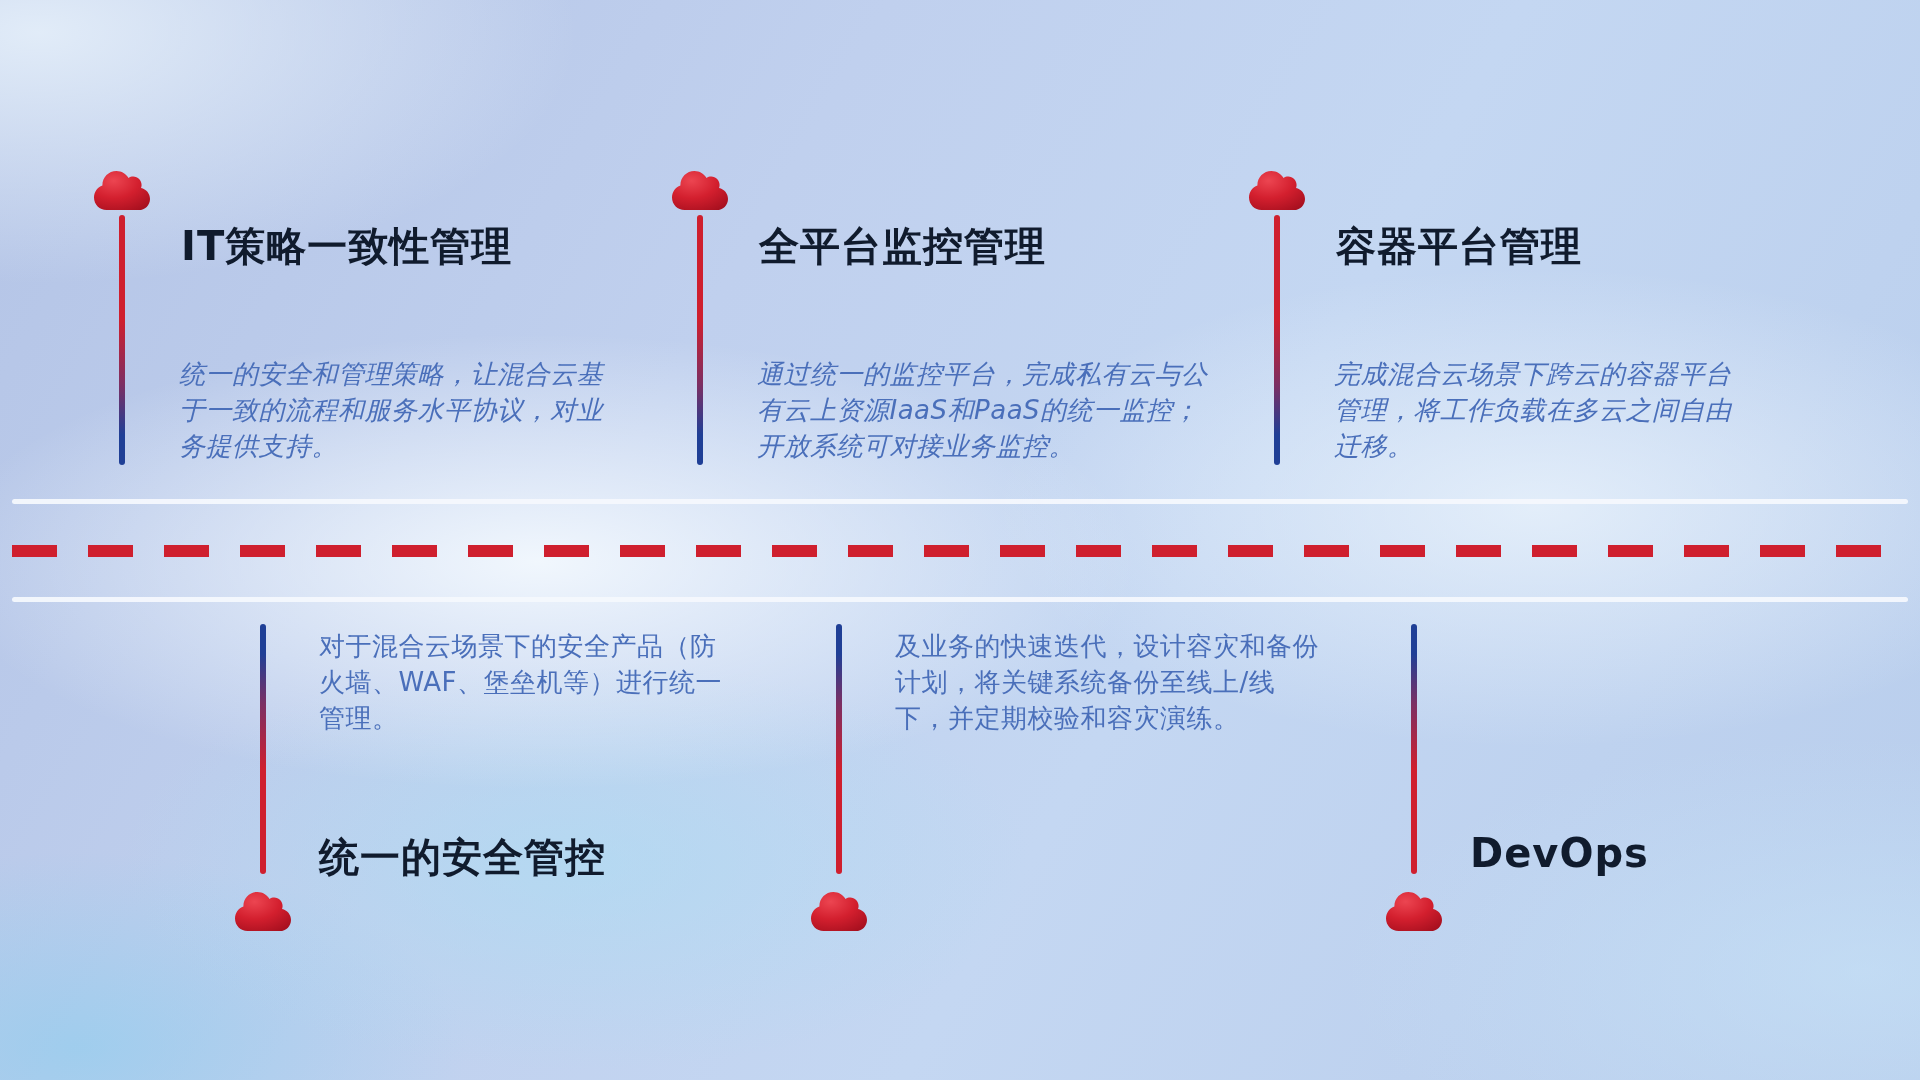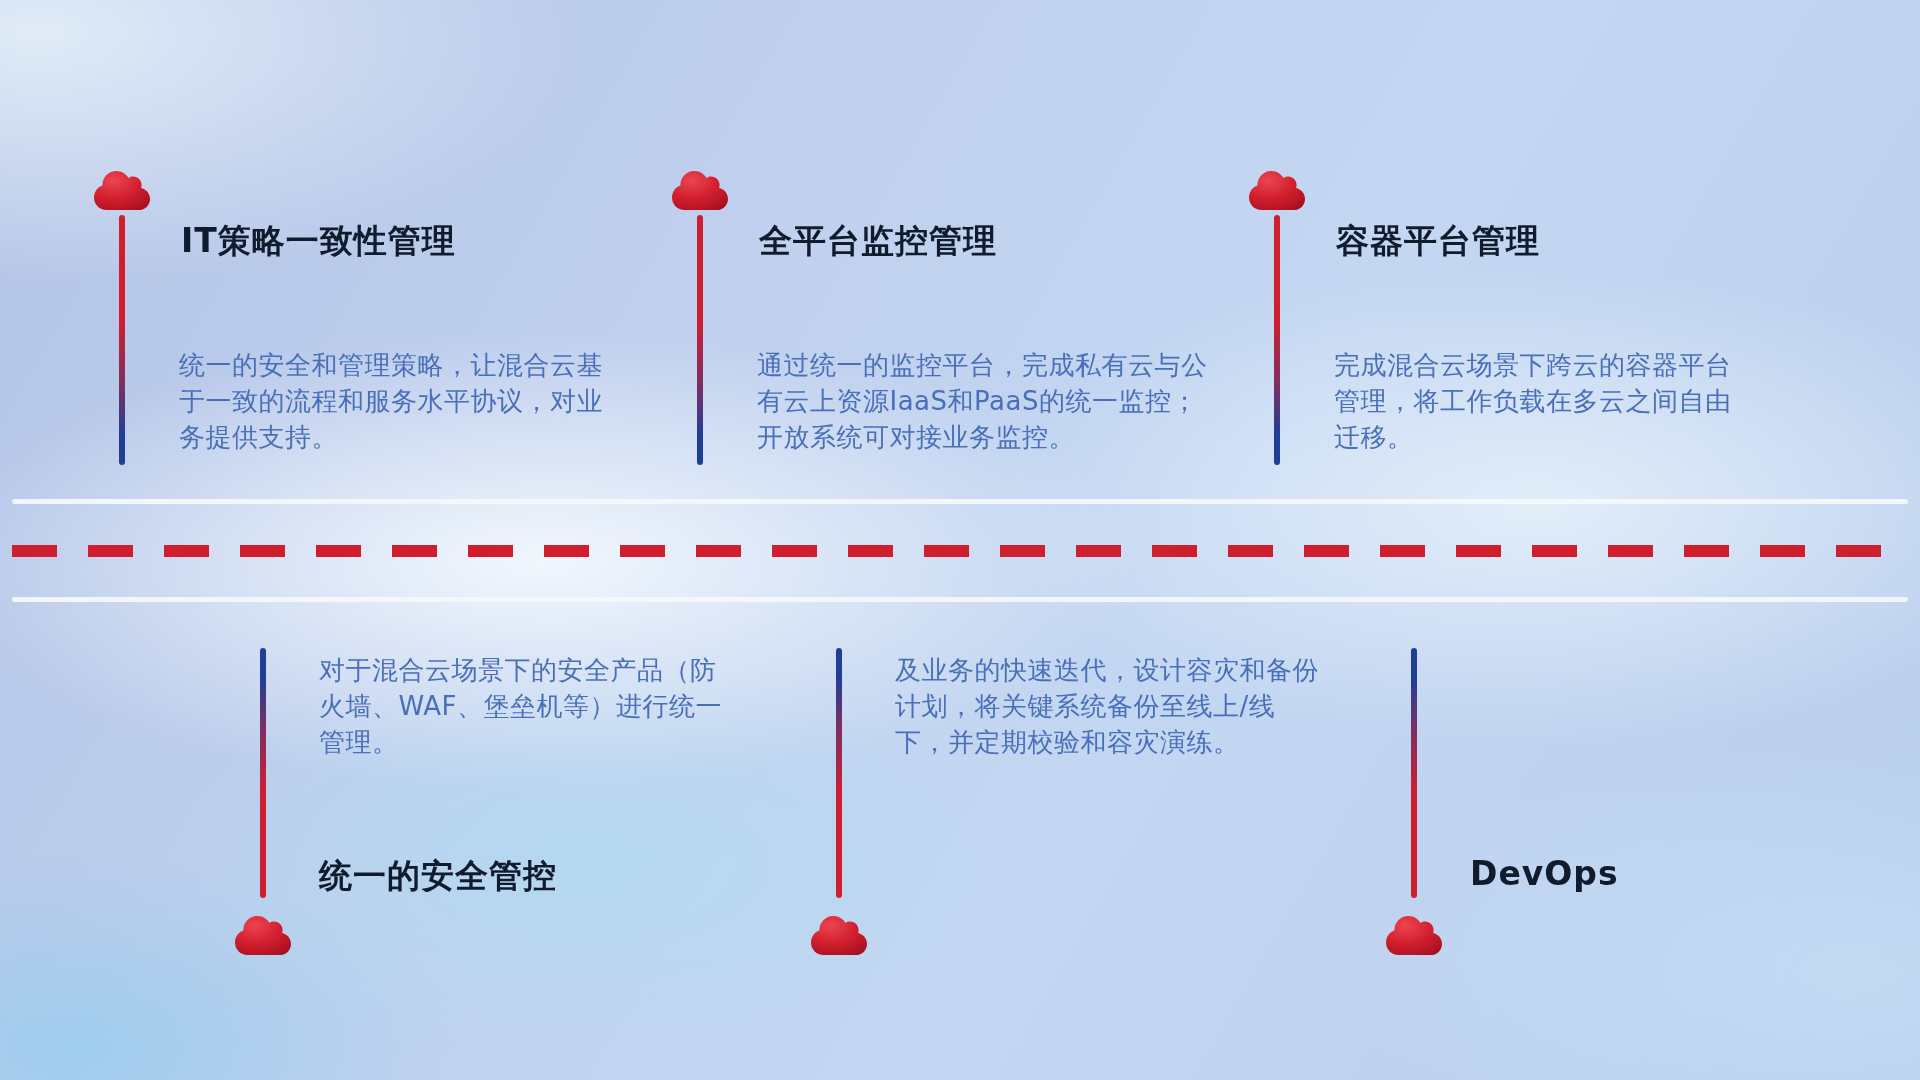--- a/index.html
+++ b/index.html
@@ -26,21 +26,21 @@
     height: 1080px;
   }
 
   
   .titem, .bitem {
     position: absolute;
     width: 560px;
     height: 330px;
   }
   .titem { top: 168px; }
-  .bitem { top: 648px; }
+  .bitem { top: 624px; }
 
   
   .cloud {
     position: absolute;
     width: 56px;
     height: 45px;
   }
   .cloud-top { left: 0; top: 0; }
   .cloud-bottom { left: 0; top: 265px; }
   .cloud svg { display: block; width: 100%; height: 100%; }
@@ -69,38 +69,38 @@
       var(--accent-red, #cf1f2e) 42%,
       #7c2f63 68%,
       var(--accent-blue, #1f3f96) 88%,
       var(--accent-blue, #1f3f96) 100%);
   }
 
   
   .title {
     position: absolute;
     margin: 0;
-    font-size: 33px;
+    font-size: 40px;
     font-weight: 700;
     letter-spacing: 1px;
     color: var(--title-text, #101b2d);
     white-space: nowrap;
   }
   .t-title { left: 87px; top: 51px; }
   .b-title { left: 84px; top: 198px; margin-top: 8px; }
 
   .desc {
     position: absolute;
     margin: 0;
     font-size: 26px;
     line-height: 36px;
     color: var(--body-text, #4a6fba);
     letter-spacing: 0.5px;
   }
-  .t-desc { left: 85px; top: 179px; }
+  .t-desc { left: 85px; top: 188px; font-style: italic; }
   .b-desc { left: 84px; top: 4px; }
 
   
   .divider-solid {
     position: absolute;
     left: 12px;
     width: 1896px;
     height: 5px;
     border-radius: 3px;
     background: var(--divider-white, #f4f8fd);

